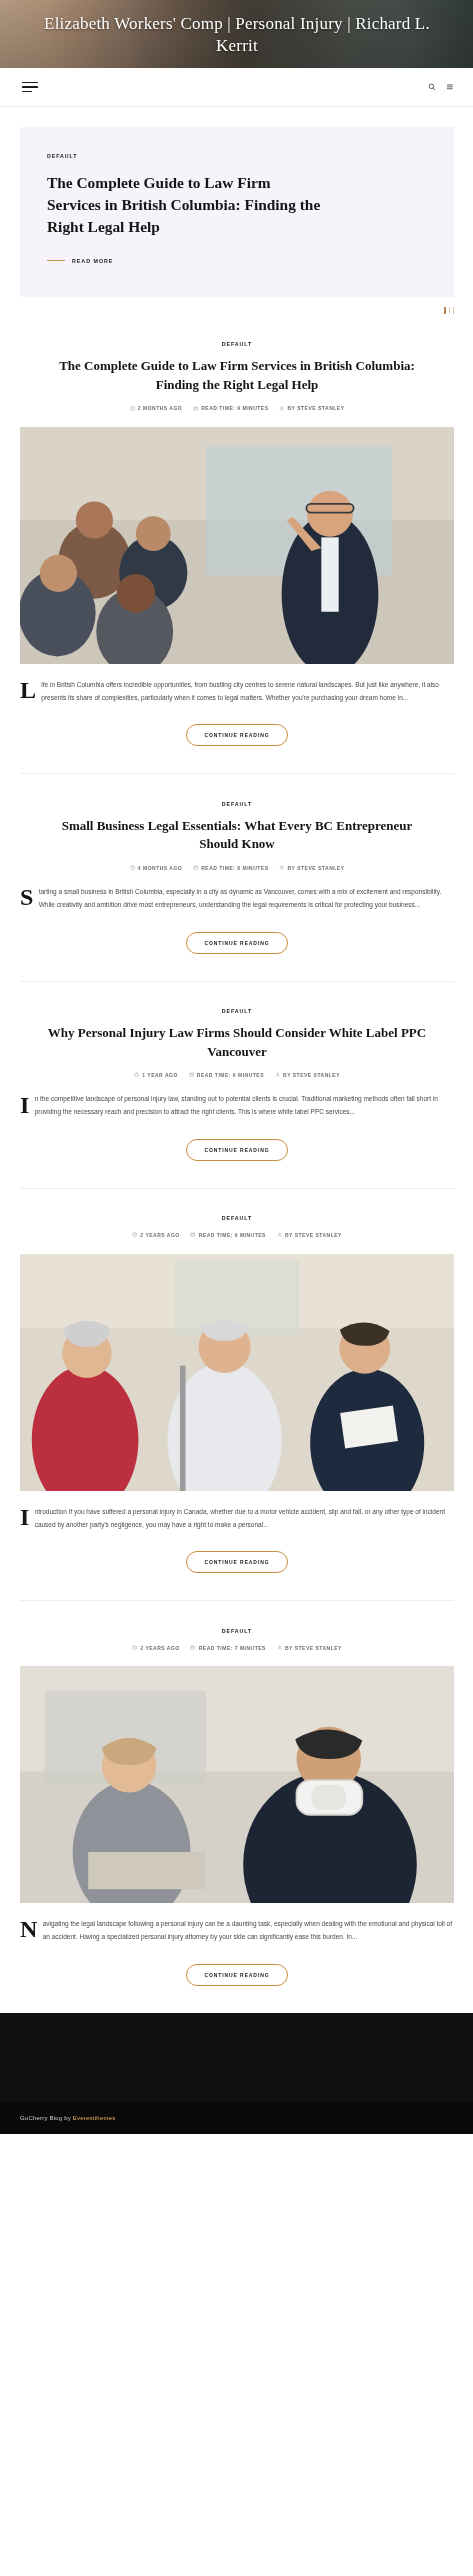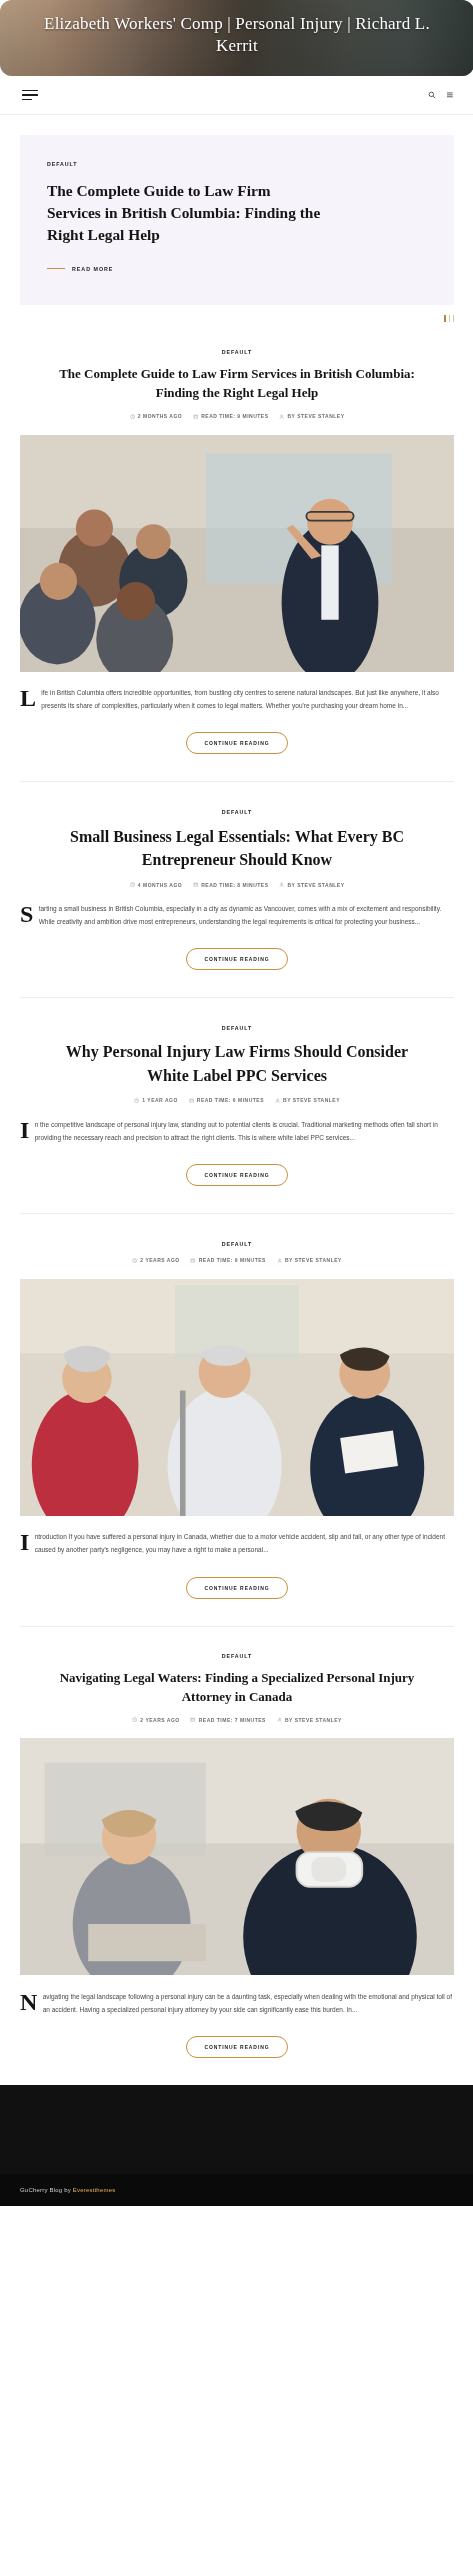--- a/index.html
+++ b/index.html
@@ -8,24 +8,23 @@
     background: #ffffff;
     font-family: "Liberation Sans", sans-serif;
     color: #222222;
   }
   body { width: 474px; min-height: 2576px; position: relative; overflow-x: hidden; }
 
   
   .hero-banner {
     position: relative;
     width: 474px;
-    height: 76px;
+    height: 68px;
     background: linear-gradient(100deg,#c9a27a 0%, #b5845c 18%, #8d6a4e 34%, #6f5a44 52%, #4f4a3c 68%, #3f4b46 84%, #2e3c3a 100%);
     overflow: hidden;
-    border-radius: 12px;
   }
   .hero-banner:before {
     content:"";
     position:absolute; inset:0;
     background:
       radial-gradient(circle at 12% 60%, rgba(255,255,255,0.22) 0 18%, rgba(255,255,255,0) 45%),
       radial-gradient(circle at 42% 30%, rgba(0,0,0,0.25) 0 22%, rgba(0,0,0,0) 55%),
       radial-gradient(circle at 72% 70%, rgba(255,255,255,0.14) 0 20%, rgba(255,255,255,0) 50%),
       radial-gradient(circle at 88% 25%, rgba(40,50,45,0.55) 0 30%, rgba(40,50,45,0) 60%);
   }
@@ -109,21 +108,21 @@
   }
   .slider-dots i { display:block; width:1.2px; height:7px; background:#b9814a; }
   .slider-dots i.dim { background:#d9c5ae; }
 
   
   .content { padding: 0 20px; }
   .post { padding: 27px 0 0 0; }
   .post-head { text-align:center; }
   .post-title {
     font-family: "Liberation Serif", serif;
-    font-size: 16px;
+    font-size: 13px;
     line-height: 1.45;
     font-weight: 700;
     color: #151515;
     margin: 9.5px auto 0 auto;
     max-width: 379px;
   }
   .post-title.lg { font-size: 13px; }
   .meta {
     display:flex;
     justify-content:center;
@@ -355,21 +354,21 @@
     </div>
     <div class="cta-row">
       <button class="cta-btn">CONTINUE READING</button>
     </div>
   </div>
   <div class="divider"></div>
 
   <div class="post">
     <div class="post-head">
       <div class="cat-tag">DEFAULT</div>
-      <div class="post-title">Why Personal Injury Law Firms Should Consider White Label PPC Services</div>
+      <div class="post-title">Why Personal Injury Law Firms Should Consider White Label PPC Vancouver</div>
       <div class="meta">
         <span>
           <svg width="5.3" height="5.3" viewBox="0 0 24 24" fill="none" stroke="#6d6d6d" stroke-width="2">
               <circle cx="12" cy="12" r="9"></circle>
               <polyline points="12,7 12,12 16,14"></polyline>
             </svg>
           <b style="font-weight:600">1 YEAR AGO</b>
         </span>
         <span>
           <svg width="5.3" height="5.3" viewBox="0 0 24 24" fill="none" stroke="#6d6d6d" stroke-width="2">
@@ -446,21 +445,20 @@
     </div>
     <div class="cta-row">
       <button class="cta-btn">CONTINUE READING</button>
     </div>
   </div>
   <div class="divider"></div>
 
   <div class="post">
     <div class="post-head">
       <div class="cat-tag">DEFAULT</div>
-      <div class="post-title lg">Navigating Legal Waters: Finding a Specialized Personal Injury Attorney in Canada</div>
       <div class="meta">
         <span>
           <svg width="5.3" height="5.3" viewBox="0 0 24 24" fill="none" stroke="#6d6d6d" stroke-width="2">
               <circle cx="12" cy="12" r="9"></circle>
               <polyline points="12,7 12,12 16,14"></polyline>
             </svg>
           <b style="font-weight:600">2 YEARS AGO</b>
         </span>
         <span>
           <svg width="5.3" height="5.3" viewBox="0 0 24 24" fill="none" stroke="#6d6d6d" stroke-width="2">

